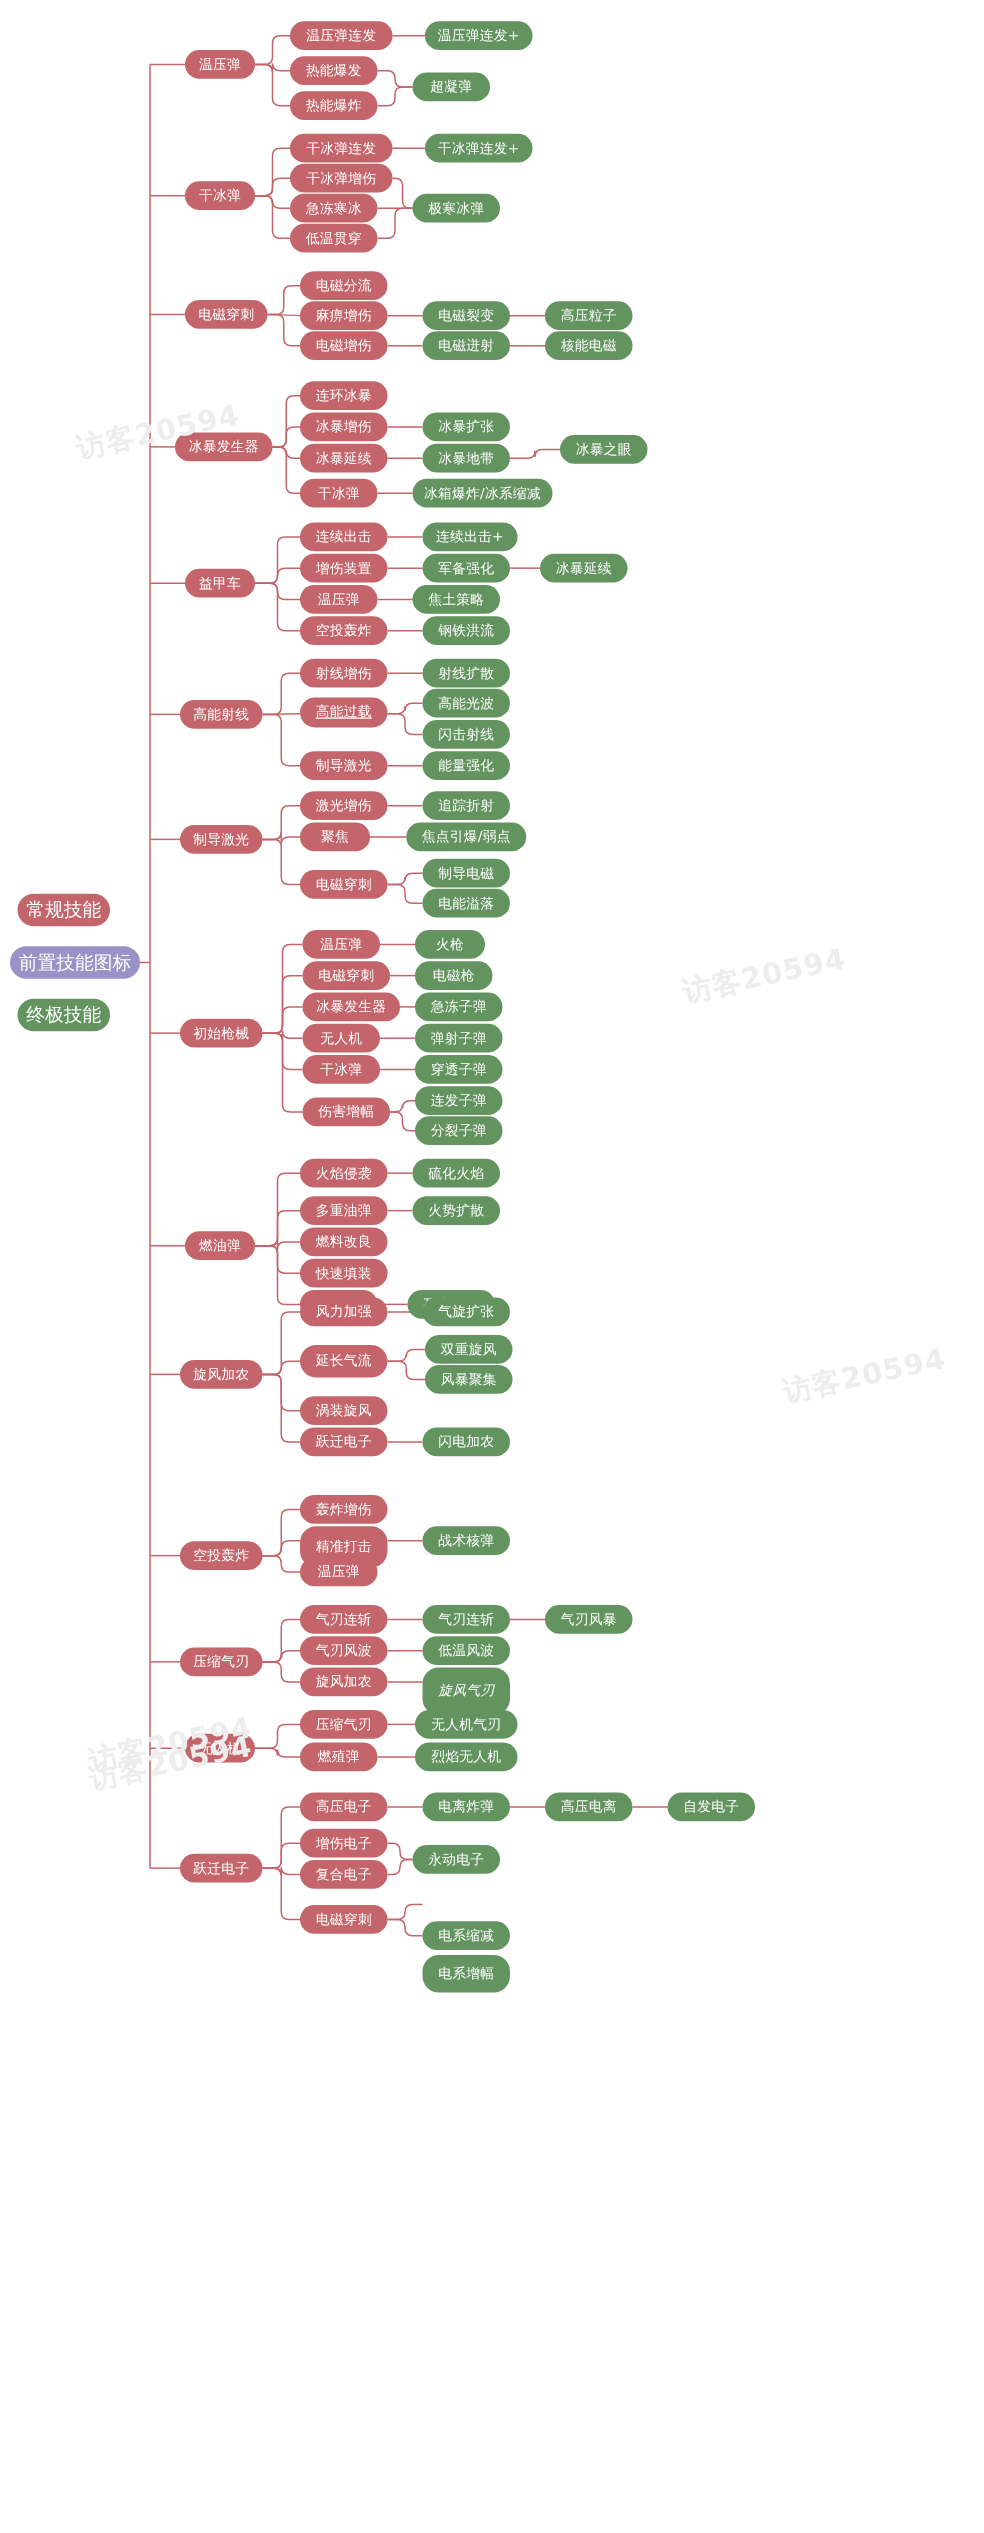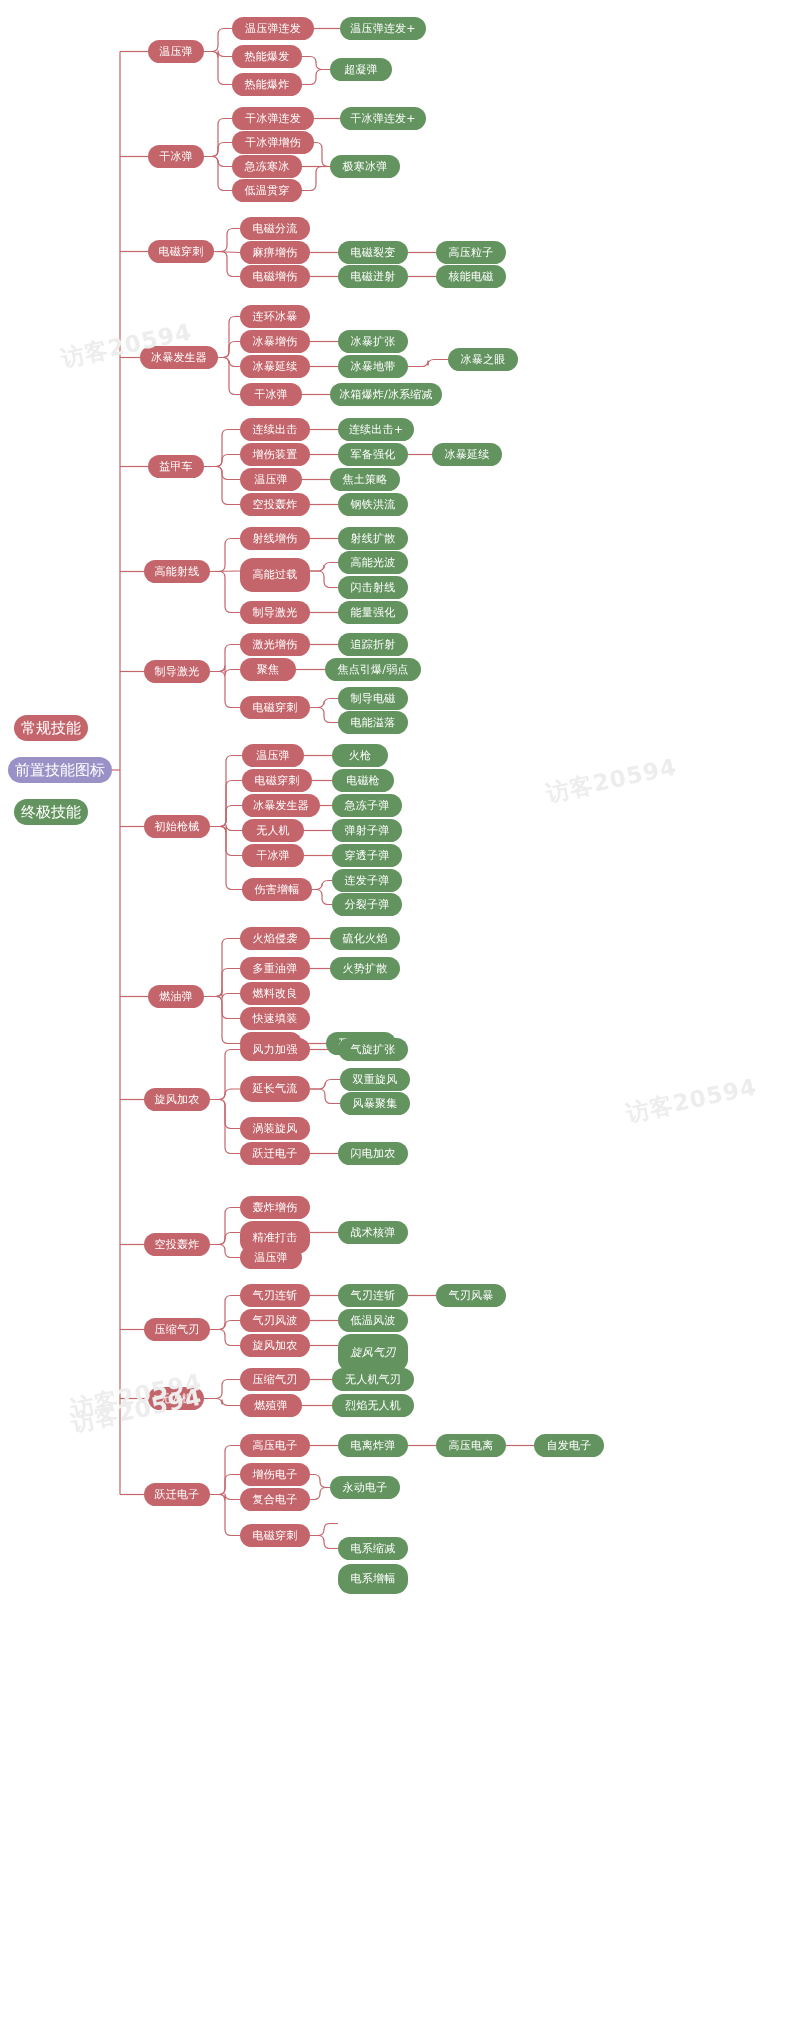--- a/index.html
+++ b/index.html
@@ -207,21 +207,21 @@
     <div class="node red" style="left: 240px; top: 443px; width: 70px; height: 23px;">增伤装置</div>
     <div class="node green" style="left: 338px; top: 443px; width: 70px; height: 23px;">军备强化</div>
     <div class="node green" style="left: 432px; top: 443px; width: 70px; height: 23px;">冰暴延续</div>
     <div class="node red" style="left: 240px; top: 468px; width: 62px; height: 23px;">温压弹</div>
     <div class="node green" style="left: 330px; top: 468px; width: 70px; height: 23px;">焦土策略</div>
     <div class="node red" style="left: 240px; top: 493px; width: 70px; height: 23px;">空投轰炸</div>
     <div class="node green" style="left: 338px; top: 493px; width: 70px; height: 23px;">钢铁洪流</div>
     <div class="node red" style="left: 144px; top: 560px; width: 66px; height: 23px;">高能射线</div>
     <div class="node red" style="left: 240px; top: 527px; width: 70px; height: 23px;">射线增伤</div>
     <div class="node green" style="left: 338px; top: 527px; width: 70px; height: 23px;">射线扩散</div>
-    <div class="node red" style="left: 240px; top: 558px; width: 70px; height: 34px;">高能过载</div>
+    <div class="node red" style="left: 240px; top: 558px; width: 70px; height: 24px; text-decoration: underline;">高能过载</div>
     <div class="node green" style="left: 338px; top: 551px; width: 70px; height: 23px;">高能光波</div>
     <div class="node green" style="left: 338px; top: 576px; width: 70px; height: 23px;">闪击射线</div>
     <div class="node red" style="left: 240px; top: 601px; width: 70px; height: 23px;">制导激光</div>
     <div class="node green" style="left: 338px; top: 601px; width: 70px; height: 23px;">能量强化</div>
     <div class="node red" style="left: 144px; top: 660px; width: 66px; height: 23px;">制导激光</div>
     <div class="node red" style="left: 240px; top: 633px; width: 70px; height: 23px;">激光增伤</div>
     <div class="node green" style="left: 338px; top: 633px; width: 70px; height: 23px;">追踪折射</div>
     <div class="node red" style="left: 240px; top: 658px; width: 56px; height: 23px;">聚焦</div>
     <div class="node green" style="left: 325px; top: 658px; width: 96px; height: 23px;">焦点引爆/弱点</div>
     <div class="node red" style="left: 240px; top: 696px; width: 70px; height: 23px;">电磁穿刺</div>

